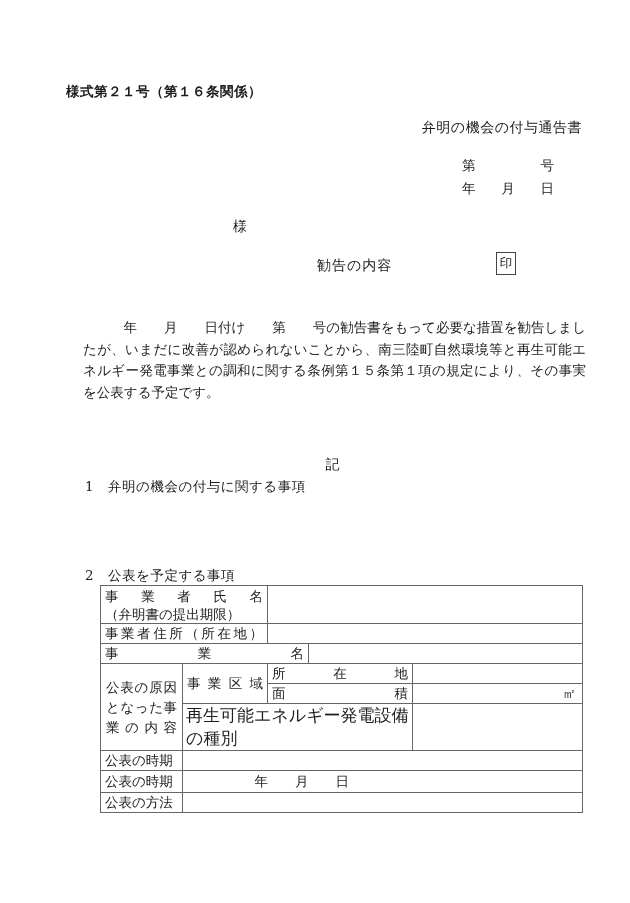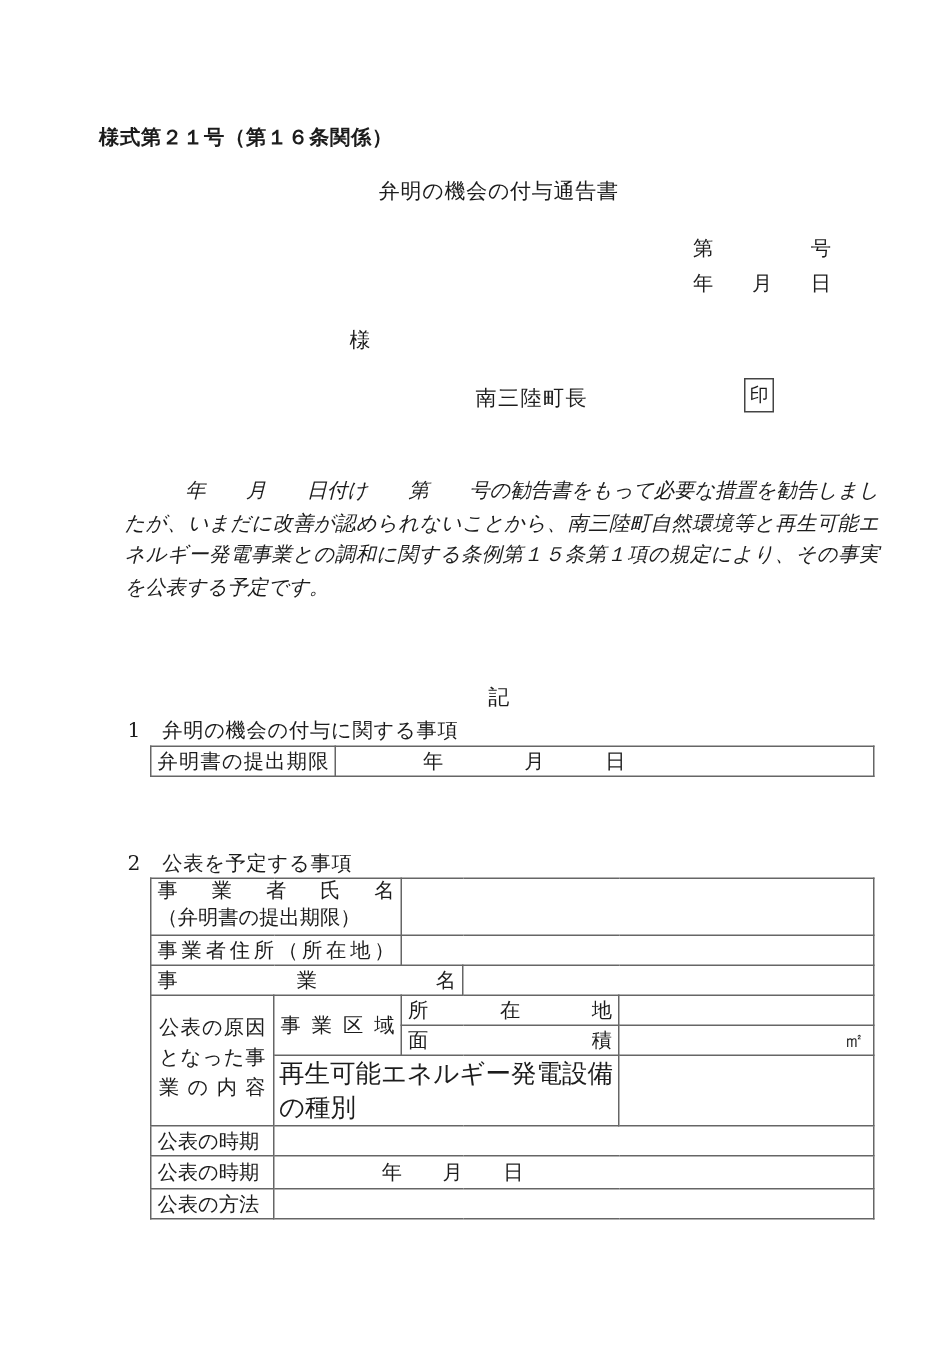--- a/index.html
+++ b/index.html
@@ -7,45 +7,45 @@
   body {
     width: 630px; height: 903px;
     position: relative;
     font-family: "DejaVu Serif", "Liberation Serif", serif;
     color: #1c1c1c;
     font-size: 13.5px;
   }
   .abs { position: absolute; }
 
   .form-number { left: 66px; top: 83px; font-size: 13.5px; letter-spacing: 0.5px; font-weight: bold; }
-  .doc-title  { left: 83px; top: 119px; width: 499px; text-align: center; font-size: 14px; letter-spacing: 0.5px; }
+  .doc-title  { left: 83px; top: 119px; width: 499px; text-align: right; font-size: 14px; letter-spacing: 0.5px; }
 
   .docno-line { left: 462px; top: 157px; width: 92px; display: flex; justify-content: space-between; font-size: 13.5px; }
   .date-line  { left: 462px; top: 180px; width: 92px; display: flex; justify-content: space-between; font-size: 13.5px; }
 
   .recipient  { left: 233px; top: 218px; font-size: 14px; }
   .sender     { left: 317px; top: 257px; font-size: 14px; letter-spacing: 1px; }
   .seal-box   { left: 496px; top: 252px; width: 20px; height: 23px;
                 border: 1px solid #444; display: flex; align-items: center; justify-content: center;
                 font-size: 12.5px; }
 
   .body-text  { left: 83px; top: 317px; width: 503px; line-height: 21.6px;
-                text-align: justify; text-justify: inter-character; font-style: italic; }
+                text-align: justify; text-justify: inter-character; }
   .body-text p { margin: 0; }
 
   .ki-mark    { left: 83px; top: 456px; width: 499px; text-align: center; font-size: 14px; }
 
   .sec-heading { font-size: 13.5px; letter-spacing: 0.5px; }
   .s1-heading { left: 85px; top: 478px; text-align: right; }
   .s2-heading { left: 85px; top: 567px; }
 
   table { border-collapse: collapse; table-layout: fixed; }
   .doc-table { position: absolute; left: 100px; background: #fff; }
   .t1 { top: 497px; width: 482px; }
-  .t2 { top: 585px; width: 482px; font-family: Liberation Mono, monospace; }
+  .t2 { top: 585px; width: 482px; }
   td { border: 1px solid #666; padding: 0 4px; font-size: 13.5px; vertical-align: middle;
        overflow: hidden; }
   .doc-table { border: 1.5px solid #555; }
   .t1 td { height: 20px; }
   .lbl { }
   .j   { text-align: justify; text-align-last: justify; text-justify: inter-character; }
   .val { text-align: left; }
   .r-tall td { height: 38px; }
   .h20 td { height: 20px; }
   .h22 td { height: 22px; }
@@ -64,43 +64,39 @@
   <span>第</span>
   <span>号</span>
 </div>
 <div class="abs date-line">
   <span>年</span>
   <span>月</span>
   <span>日</span>
 </div>
 
 <div class="abs recipient">様</div>
-<div class="abs sender">南三陸町長</div>
+<div class="abs sender">勧告の内容</div>
 <div class="abs seal-box">
   <span>印</span>
 </div>
 
 <div class="abs body-text">
   <p>　　　年　　月　　日付け　　第　　号の勧告書をもって必要な措置を勧告しましたが、いまだに改善が認められないことから、南三陸町自然環境等と再生可能エネルギー発電事業との調和に関する条例第１５条第１項の規定により、その事実を公表する予定です。</p>
 </div>
 
 <div class="abs ki-mark">記</div>
 
 <div class="abs sec-heading s1-heading">1　弁明の機会の付与に関する事項</div>
 
 <table class="doc-table t1">
   <colgroup>
       <col style="width:123px">
       <col style="width:359px">
     </colgroup>
   <tbody>
-      <tr>
-    <td class="lbl j">弁明書の提出期限</td>
-    <td class="val">　　　　年　　　　月　　　日</td>
-  </tr>
 </tbody>
   </table>
 
 <div class="abs sec-heading s2-heading">2　公表を予定する事項</div>
 
 <table class="doc-table t2">
   <colgroup>
     <col style="width:82px">
       <col style="width:85px">
       <col style="width:41px">

